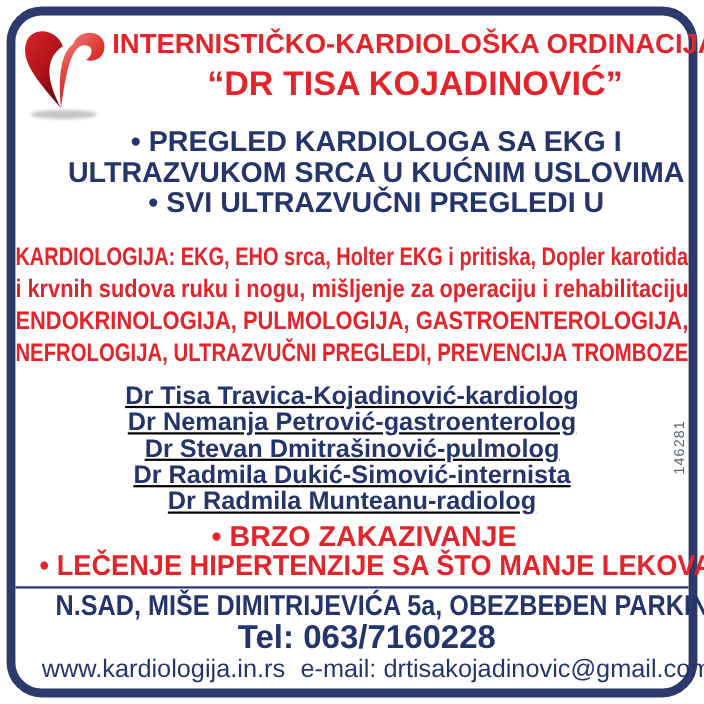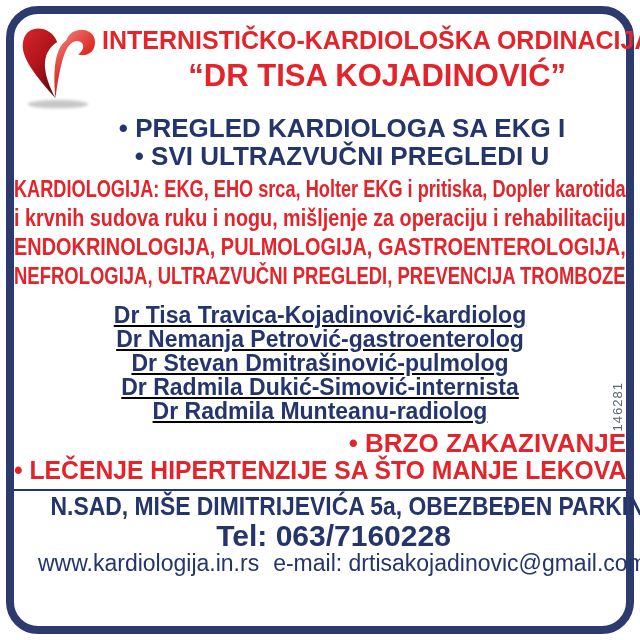--- a/index.html
+++ b/index.html
@@ -41,35 +41,35 @@
   }
   
   .blue-block{margin-top:2px;text-align:center;}
   .blue-block .line{
     color:var(--navy,#24356b);
     font-weight:bold;font-size:26px;line-height:28px;
     white-space:nowrap;
     padding-left:44px;
   }
   
-  .red-block{margin-top:5px;text-align:left;}
+  .red-block{margin-top:21px;text-align:left;}
   .red-block .line{
     color:var(--red,#e3242b);
     font-weight:bold;font-size:23px;line-height:29px;
     white-space:nowrap;
   }
   
   .doctors{margin-top:12px;text-align:center;text-decoration:underline;}
   .doctors .line{
     color:var(--navy,#24356b);
     font-weight:bold;font-size:23px;line-height:24px;
     white-space:nowrap;
   }
   
-  .highlights{margin-top:7px;text-align:right;}
+  .highlights{margin-top:7px;text-align:center;padding-left:22px;}
   .highlights .line{
     color:var(--red,#e3242b);
     font-weight:bold;font-size:26px;line-height:27px;
     white-space:nowrap;
   }
   .divider{height:2px;background:var(--navy,#24356b);margin-top:5px;}
   .address{
     margin-top:1px;text-align:center;
     color:var(--navy,#24356b);
     font-weight:bold;font-size:26px;line-height:28px;
@@ -130,20 +130,21 @@
       </svg>
     </div>
     <div class="titles">
       <div class="clinic-type" data-fit="center">INTERNISTIČKO-KARDIOLOŠKA ORDINACIJA</div>
       <div class="clinic-name" data-fit="center">“DR TISA KOJADINOVIĆ”</div>
     </div>
   </div>
 
   <div class="blue-block">
     <div class="line" data-fit="center">• PREGLED KARDIOLOGA SA EKG I</div>
+    <div class="line" data-fit="center">ULTRAZVUKOM SRCA U KUĆNIM USLOVIMA</div>
     <div class="line" data-fit="center">• SVI ULTRAZVUČNI PREGLEDI U</div>
   </div>
 
   <div class="red-block">
     <div class="line" data-fit="left" style="transform-origin: left center; transform: scaleX(0.789677);">KARDIOLOGIJA: EKG, EHO srca, Holter EKG i pritiska, Dopler karotida</div>
     <div class="line" data-fit="left" style="transform-origin: left center; transform: scaleX(0.859551);">i krvnih sudova ruku i nogu, mišljenje za operaciju i rehabilitaciju</div>
     <div class="line" data-fit="left" style="transform-origin: left center; transform: scaleX(0.865629);">ENDOKRINOLOGIJA, PULMOLOGIJA, GASTROENTEROLOGIJA,</div>
     <div class="line" data-fit="left" style="transform-origin: left center; transform: scaleX(0.80315);">NEFROLOGIJA, ULTRAZVUČNI PREGLEDI, PREVENCIJA TROMBOZE</div>
   </div>
 

